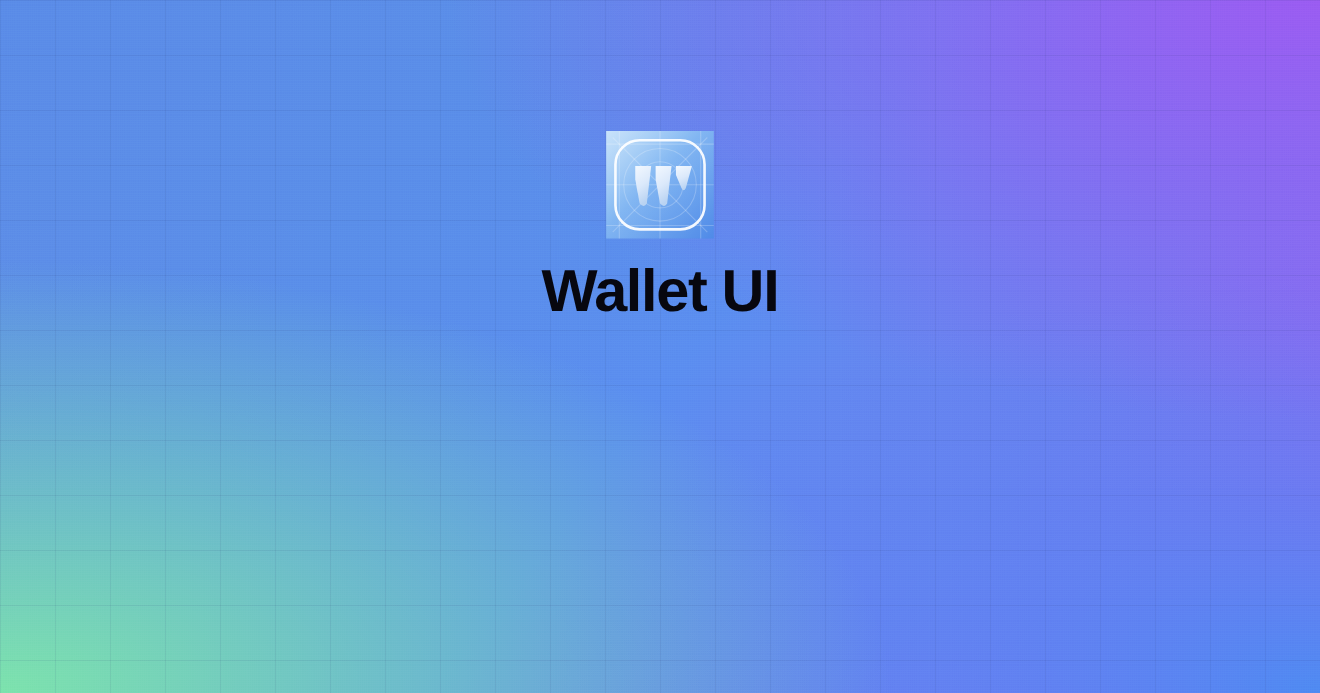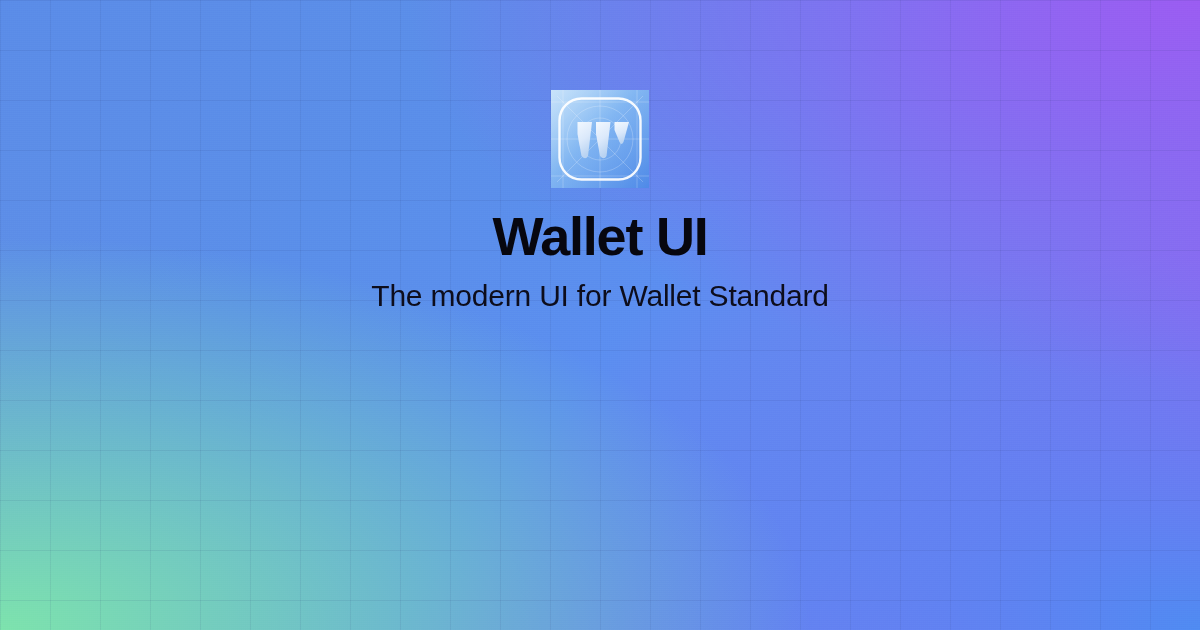--- a/index.html
+++ b/index.html
@@ -45,21 +45,21 @@
     mix-blend-mode:overlay;
   }
 
   #content {
     position:absolute;
     inset:0;
     display:flex;
     flex-direction:column;
     align-items:center;
     justify-content:flex-start;
-    padding-top:90px;
+    padding-top:119px;
   }
 
   
   #app-icon {
     position:relative;
     width:98px;
     height:98px;
     flex:none;
   }
   #app-icon svg { display:block; width:98px; height:98px; }
@@ -144,16 +144,15 @@
             <path d="M26.5 32 H41 L37 66 Q34.5 70.5 30.5 66 L26.5 44 Z"></path>
             <path d="M45 32 H59.5 L55.5 66 Q53 70.5 49 66 L45 44 Z"></path>
             <path d="M63.5 32 H78 L72.5 52 Q70.5 56 68.5 52 L63.5 40 Z"></path>
           </g>
         </g>
       </svg>
     </div>
 
     <div id="title">Wallet UI</div>
 
-    <div id="subtitle">The modern UI for Wallet Standard</div>
 
   </div>
 </div>
 
 </body></html>

